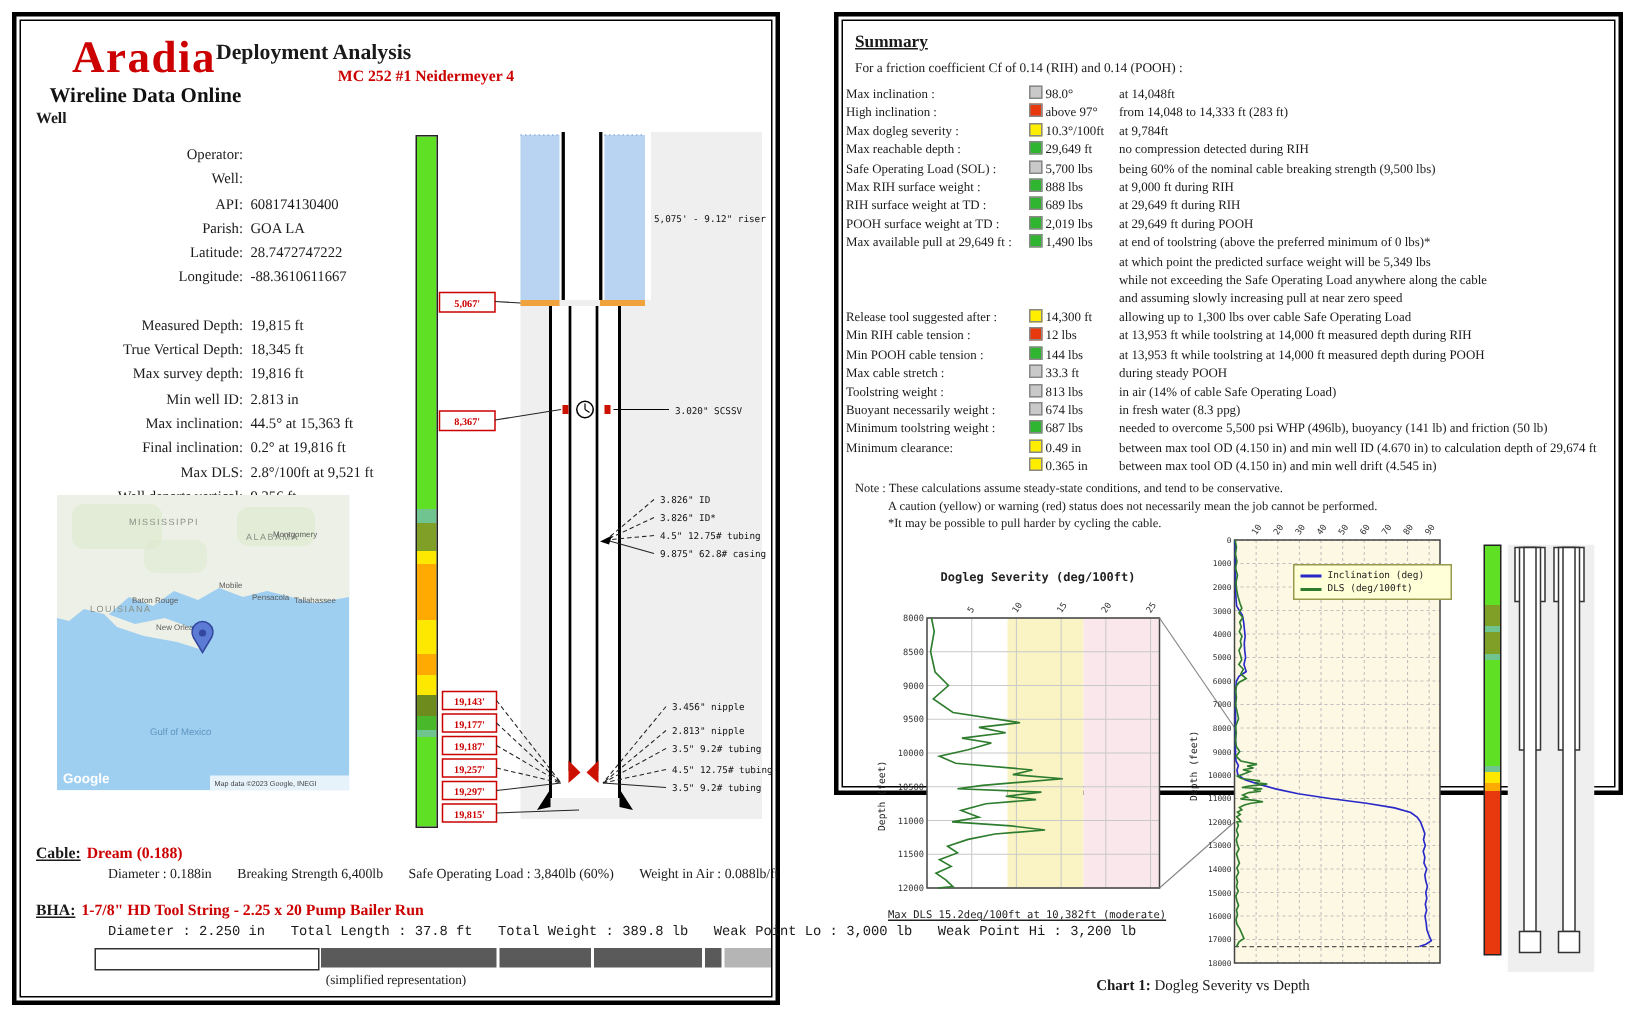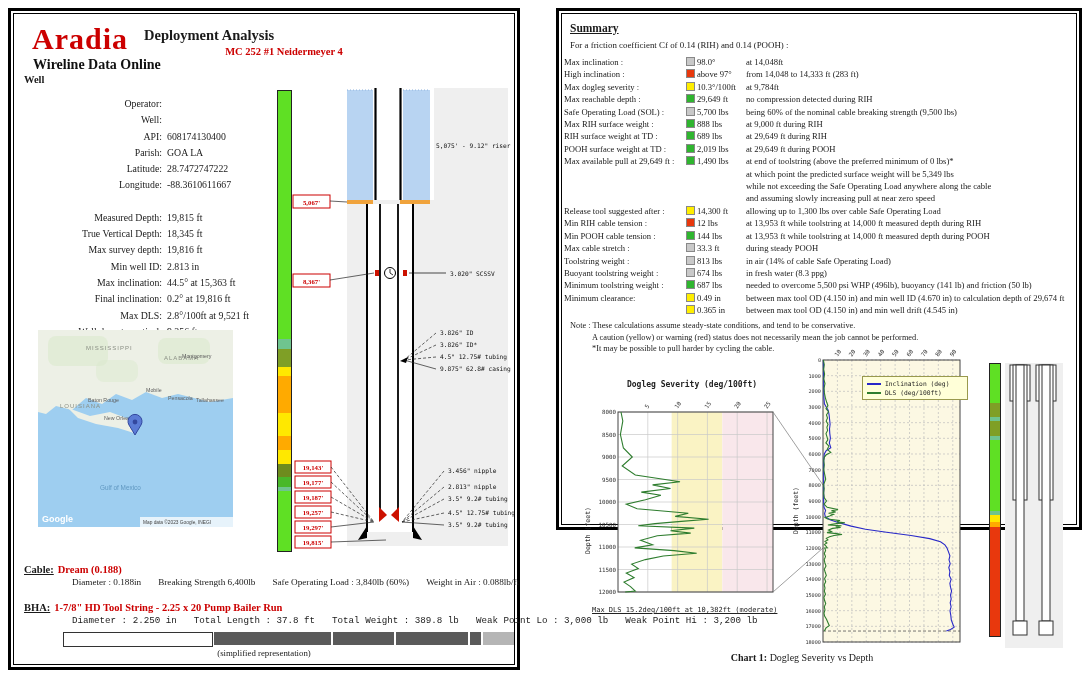--- a/index.html
+++ b/index.html
@@ -49,21 +49,21 @@
   .legend-swatch{display:inline-block;width:14px;height:2px;}
   .final-caption{font-size:10px;text-align:center;}
   .map-wrap{overflow:hidden;}
 </style>
 </head>
 <body>
 
 <div class="page" style="left:8px;top:8px;width:512px;height:662px;">
   <div class="page-inner">
 
-    <div class="abs brand" style="left:18px;top:8px;">Aradia</div>
+    <div class="abs brand" style="left:34px;top:8px;">Aradia</div>
     <div class="abs tagline" style="left:19px;top:43px;">Wireline Data Online</div>
 
     <div class="abs doc-title" style="left:130px;top:13px;width:280px;">Deployment Analysis</div>
     <div class="abs doc-subtitle" style="left:130px;top:32px;width:280px;">MC 252 #1 Neidermeyer 4</div>
 
     <div class="abs sect" style="left:10px;top:60px;">Well</div>
     <div class="abs" style="left:0px;top:82px;width:360px;" id="well-fields">
         <div class="wfrow">
           <span class="wflabel">Operator:</span>
           <span class="wfvalue"></span>
@@ -334,21 +334,21 @@
           <span class="slabel">Max cable stretch :</span>
           <span class="svalue"><span class="ssq" style="background: rgb(201, 201, 201);"></span><span>33.3 ft</span></span>
           <div class="sdesc-line">during steady POOH</div>
         </div>
         <div class="srow">
           <span class="slabel">Toolstring weight :</span>
           <span class="svalue"><span class="ssq" style="background: rgb(201, 201, 201);"></span><span>813 lbs</span></span>
           <div class="sdesc-line">in air   (14% of cable Safe Operating Load)</div>
         </div>
         <div class="srow">
-          <span class="slabel">Buoyant toolstring weight :</span>
+          <span class="slabel">Buoyant necessarily weight :</span>
           <span class="svalue"><span class="ssq" style="background: rgb(201, 201, 201);"></span><span>674 lbs</span></span>
           <div class="sdesc-line">in fresh water (8.3 ppg)</div>
         </div>
         <div class="srow">
           <span class="slabel">Minimum toolstring weight :</span>
           <span class="svalue"><span class="ssq" style="background: rgb(47, 181, 47);"></span><span>687 lbs</span></span>
           <div class="sdesc-line">needed to overcome 5,500 psi WHP (496lb), buoyancy (141 lb) and friction (50 lb)</div>
         </div>
         <div class="srow">
           <span class="slabel">Minimum clearance:</span>

